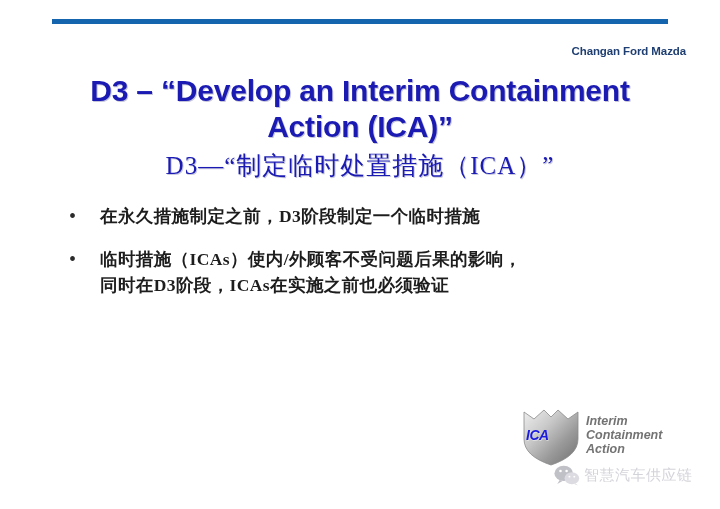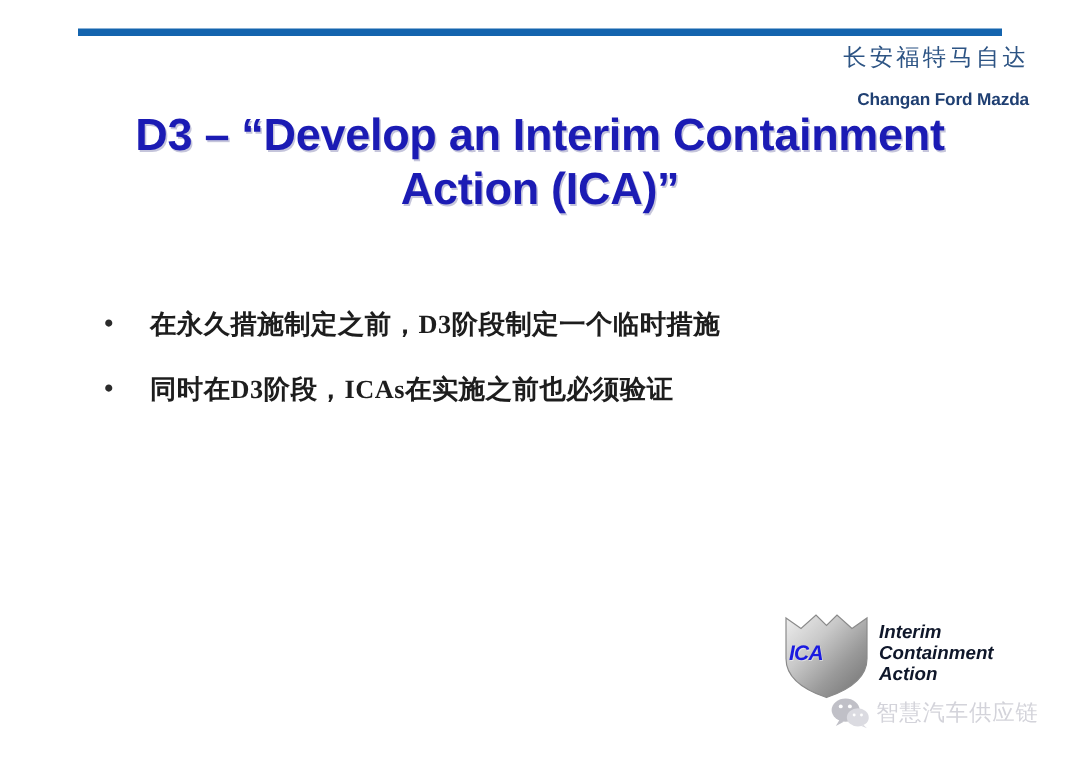--- a/index.html
+++ b/index.html
@@ -148,21 +148,21 @@
   }
   .ica-sub {
     position: absolute;
     left: 66px;
     top: 8px;
     font-family: "Liberation Sans", sans-serif;
     font-style: italic;
     font-weight: bold;
     font-size: 12.5px;
     line-height: 14px;
-    color: #0f172a;
+    color: #737373;
     white-space: nowrap;
   }
 
   
   .watermark {
     position: absolute;
     left: 554px;
     top: 464px;
     display: flex;
     align-items: center;
@@ -183,40 +183,41 @@
   }
 </style>
 </head>
 <body>
 
 <div id="slide">
 
   <div class="top-rule"></div>
 
   <div class="corp-logo">
-    <div class="corp-logo-cn">长安福特马自达</div>
     <div class="corp-logo-en">Changan Ford Mazda</div>
   </div>
 
   <div class="title-block">
     <div class="title-en">D3 – “Develop an Interim Containment Action (ICA)”</div>
+    <div class="title-cn">D3—“制定临时处置措施（ICA）”</div>
   </div>
 
   <div class="body-block">
 
     <div class="bullet-row">
       <span class="bullet-marker">•</span>
       <span class="bullet-text">
         <span class="line1">在永久措施制定之前，D3阶段制定一个临时措施</span>
       </span>
     </div>
 
     <div class="bullet-row">
       <span class="bullet-marker">•</span>
       <span class="bullet-text">
+        <span class="line1">临时措施（ICAs）使内/外顾客不受问题后果的影响，</span>
         <span class="line2">同时在D3阶段，ICAs在实施之前也必须验证</span>
       </span>
     </div>
 
   </div>
 
   <div class="ica-logo">
     <svg class="ica-shield" viewBox="0 0 62 60">
       <defs>
         <linearGradient id="shieldGrad" x1="0" y1="0" x2="1" y2="1">

